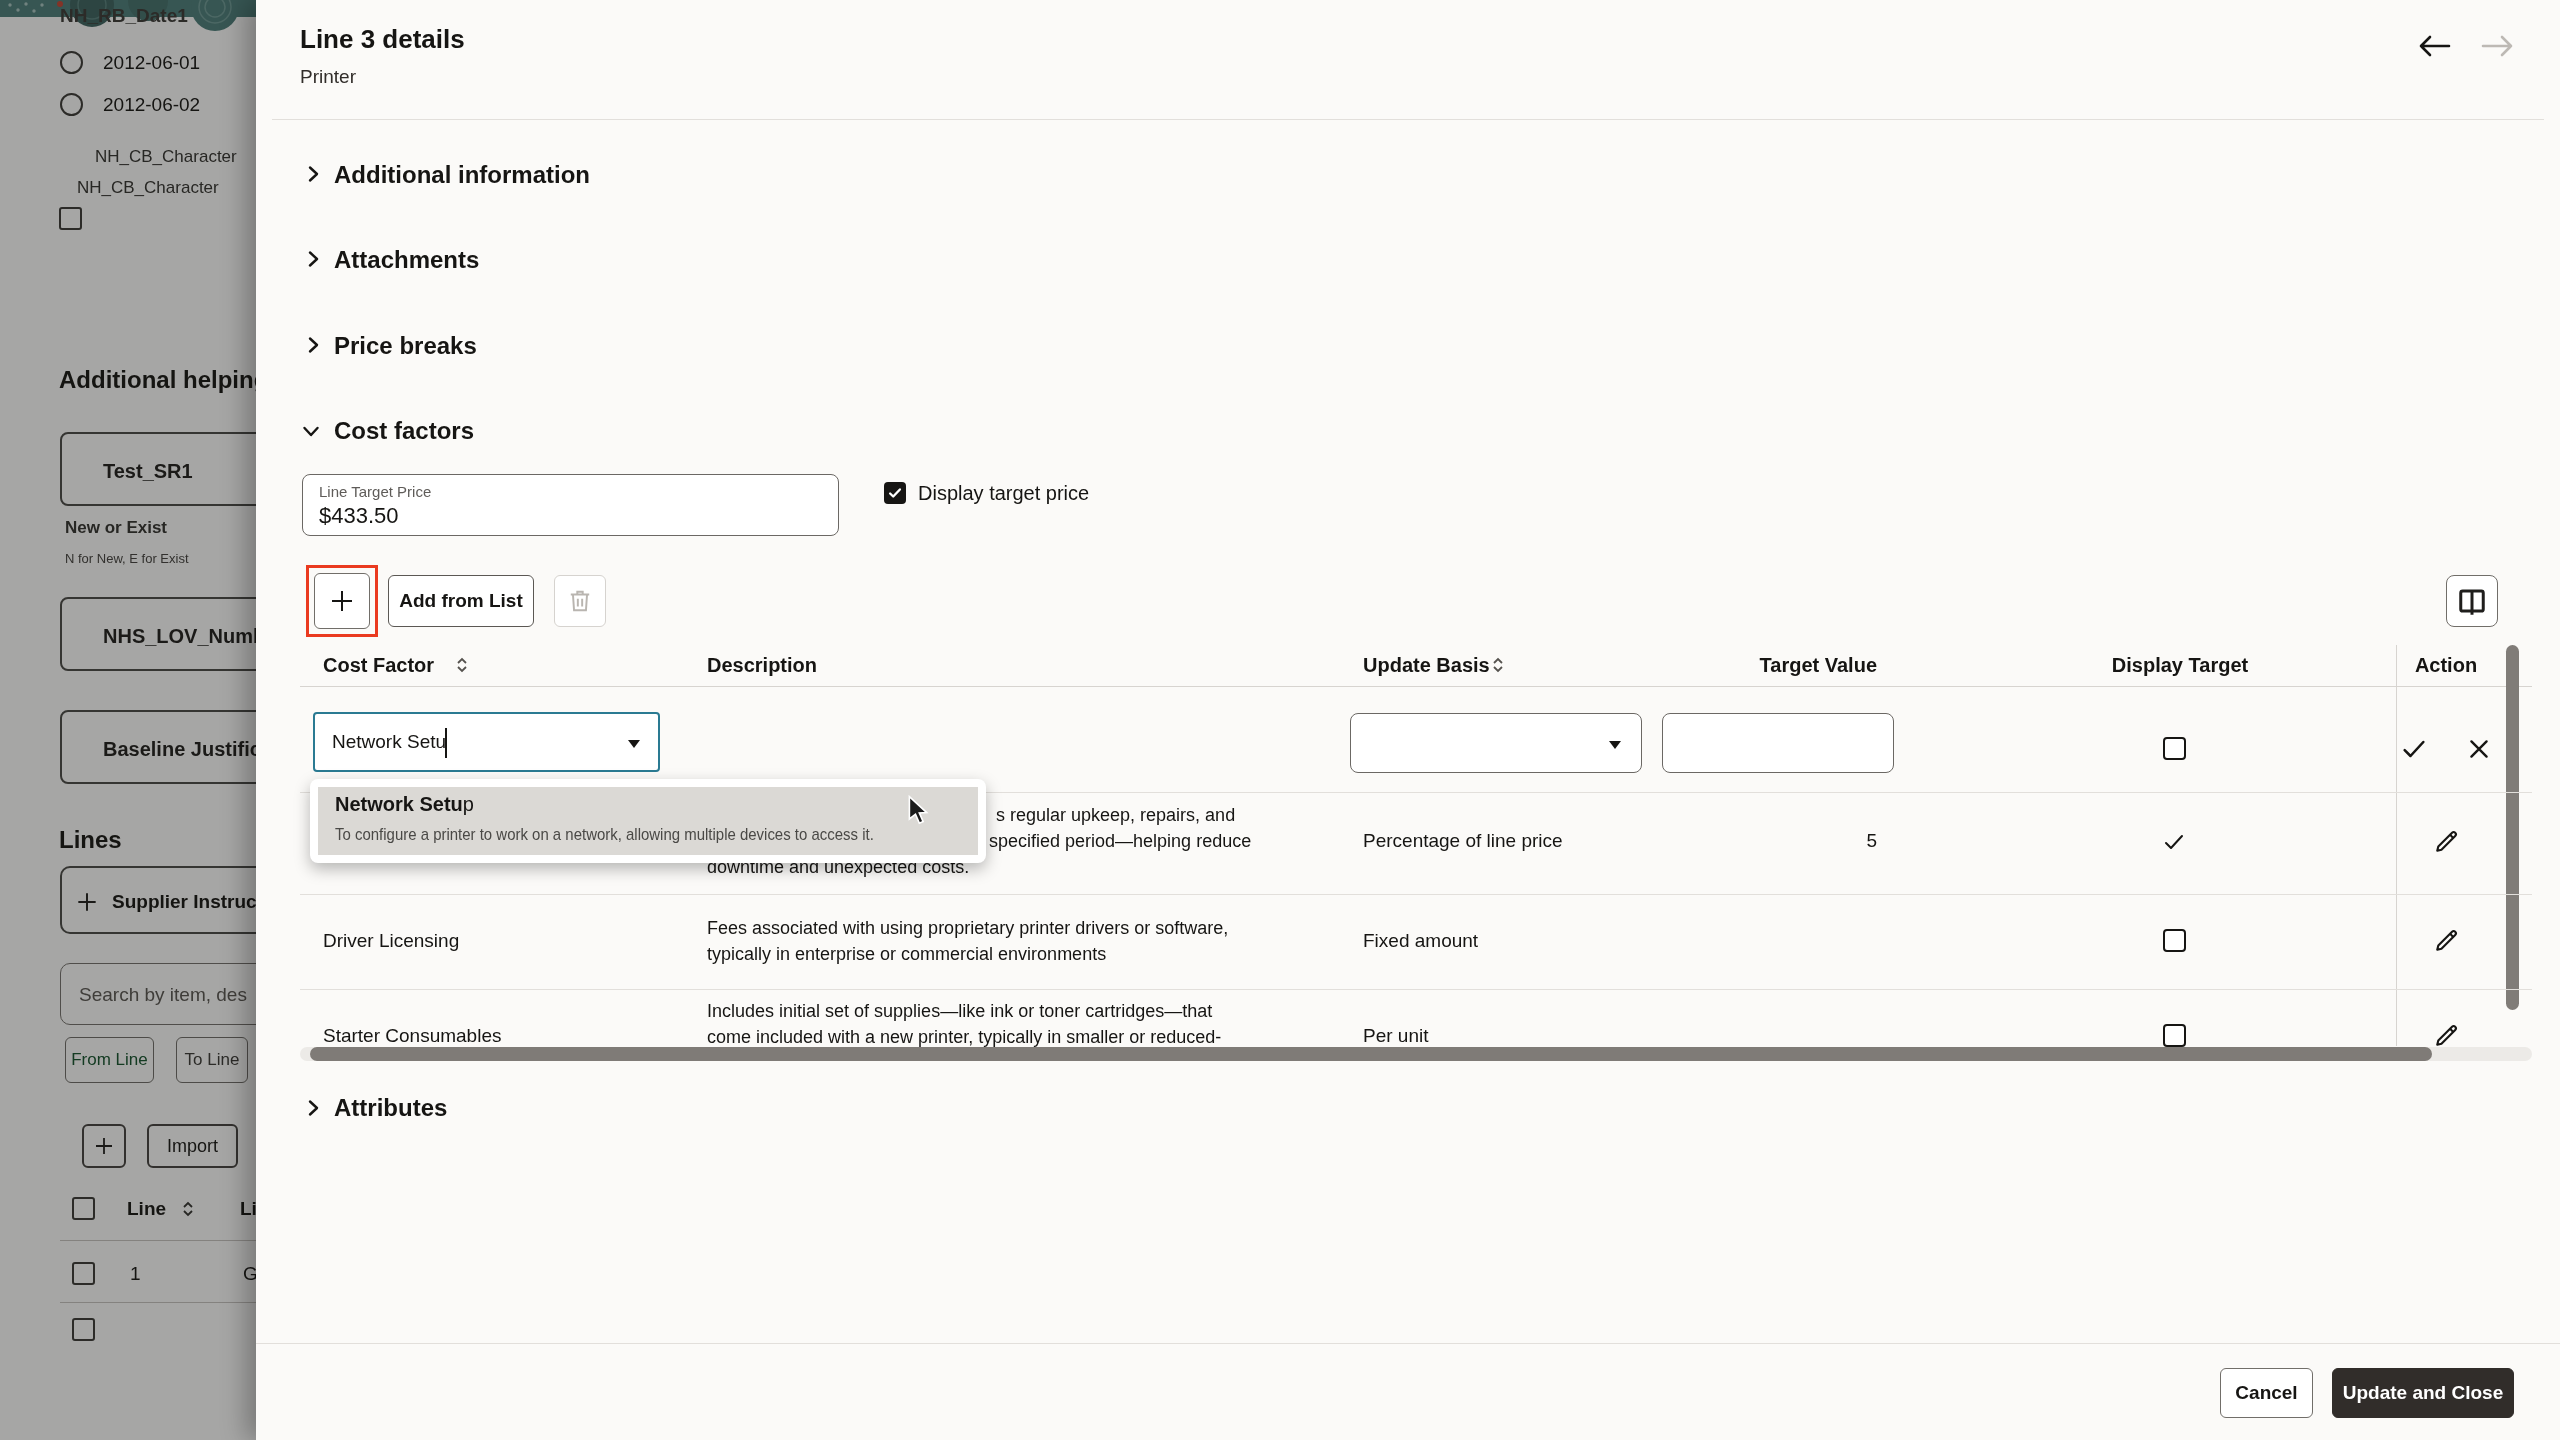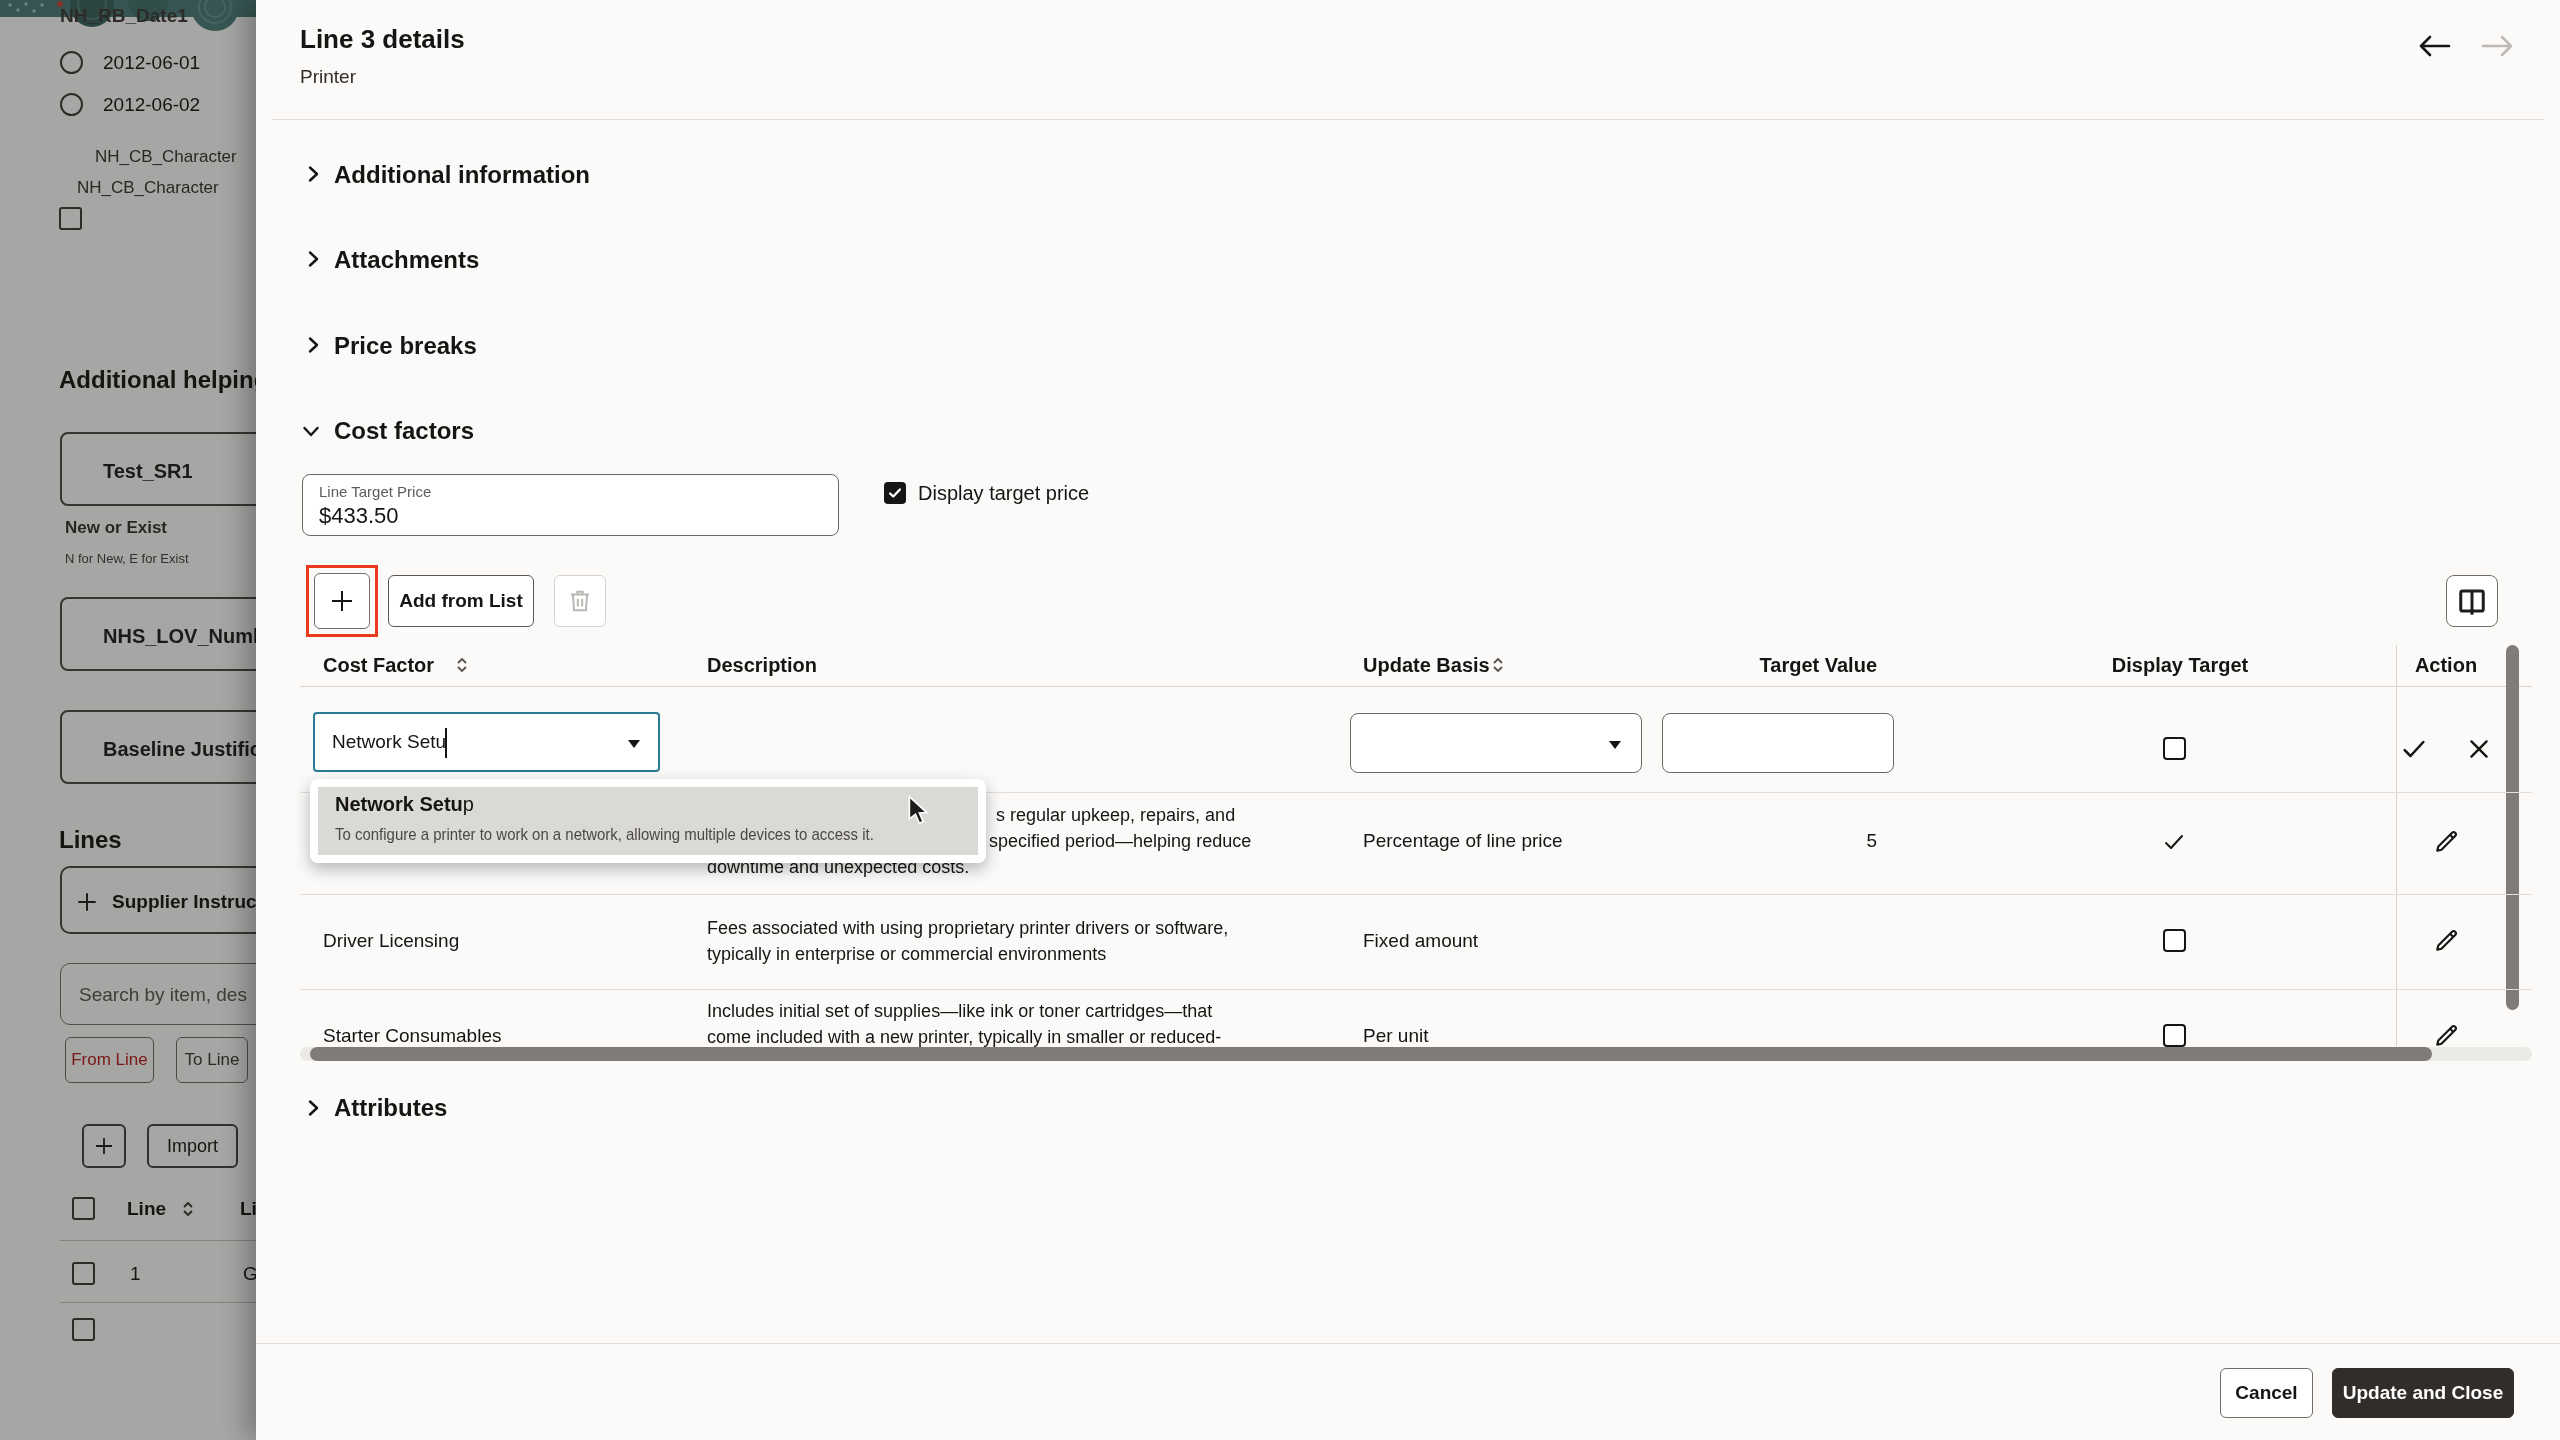--- a/index.html
+++ b/index.html
@@ -79,21 +79,21 @@
       <svg class="abs" style="left:12px;top:21px" width="26" height="26" viewBox="0 0 24 24">
           <path d="M12 4v16M4 12h16" stroke="#1f1e1c" stroke-width="1.8" fill="none"></path>
         </svg>
       <div class="cy" style="left:50px;top:34px;font-size:19px;font-weight:600">Supplier Instructi</div>
     </div>
 
     <div class="abs" style="left:60px;top:963px;width:350px;height:62px;border:1.5px solid #75726e;border-radius:10px;background:#fff">
       <div class="cy" style="left:18px;top:31px;font-size:19px;color:#595652">Search by item, des</div>
     </div>
 
-    <div class="abs" style="left:65px;top:1037px;width:89px;height:46px;border:1.5px solid #706d69;border-radius:6px;background:#fff;display:flex;align-items:center;justify-content:center;font-size:17px;color:#b91c1c">From Line</div>
+    <div class="abs" style="left:65px;top:1037px;width:89px;height:46px;border:1.5px solid #706d69;border-radius:6px;background:#fff;display:flex;align-items:center;justify-content:center;font-size:17px;color:#14532d">From Line</div>
     <div class="abs" style="left:176px;top:1037px;width:72px;height:46px;border:1.5px solid #706d69;border-radius:6px;background:#fff;display:flex;align-items:center;justify-content:center;font-size:17px;color:#3a3936">To Line</div>
 
     <div class="abs" style="left:82px;top:1124px;width:44px;height:44px;border:2px solid #44423f;border-radius:6px;background:#fff;display:flex;align-items:center;justify-content:center">
       <svg width="24" height="24" viewBox="0 0 24 24">
           <path d="M12 4v16M4 12h16" stroke="#1f1e1c" stroke-width="1.8" fill="none"></path>
         </svg>
     </div>
     <div class="abs" style="left:147px;top:1124px;width:91px;height:44px;border:2px solid #44423f;border-radius:6px;background:#fff;display:flex;align-items:center;justify-content:center;font-size:18px;font-weight:400">Import</div>
 
     <div class="ckb" style="left:72px;top:1197px"></div>

